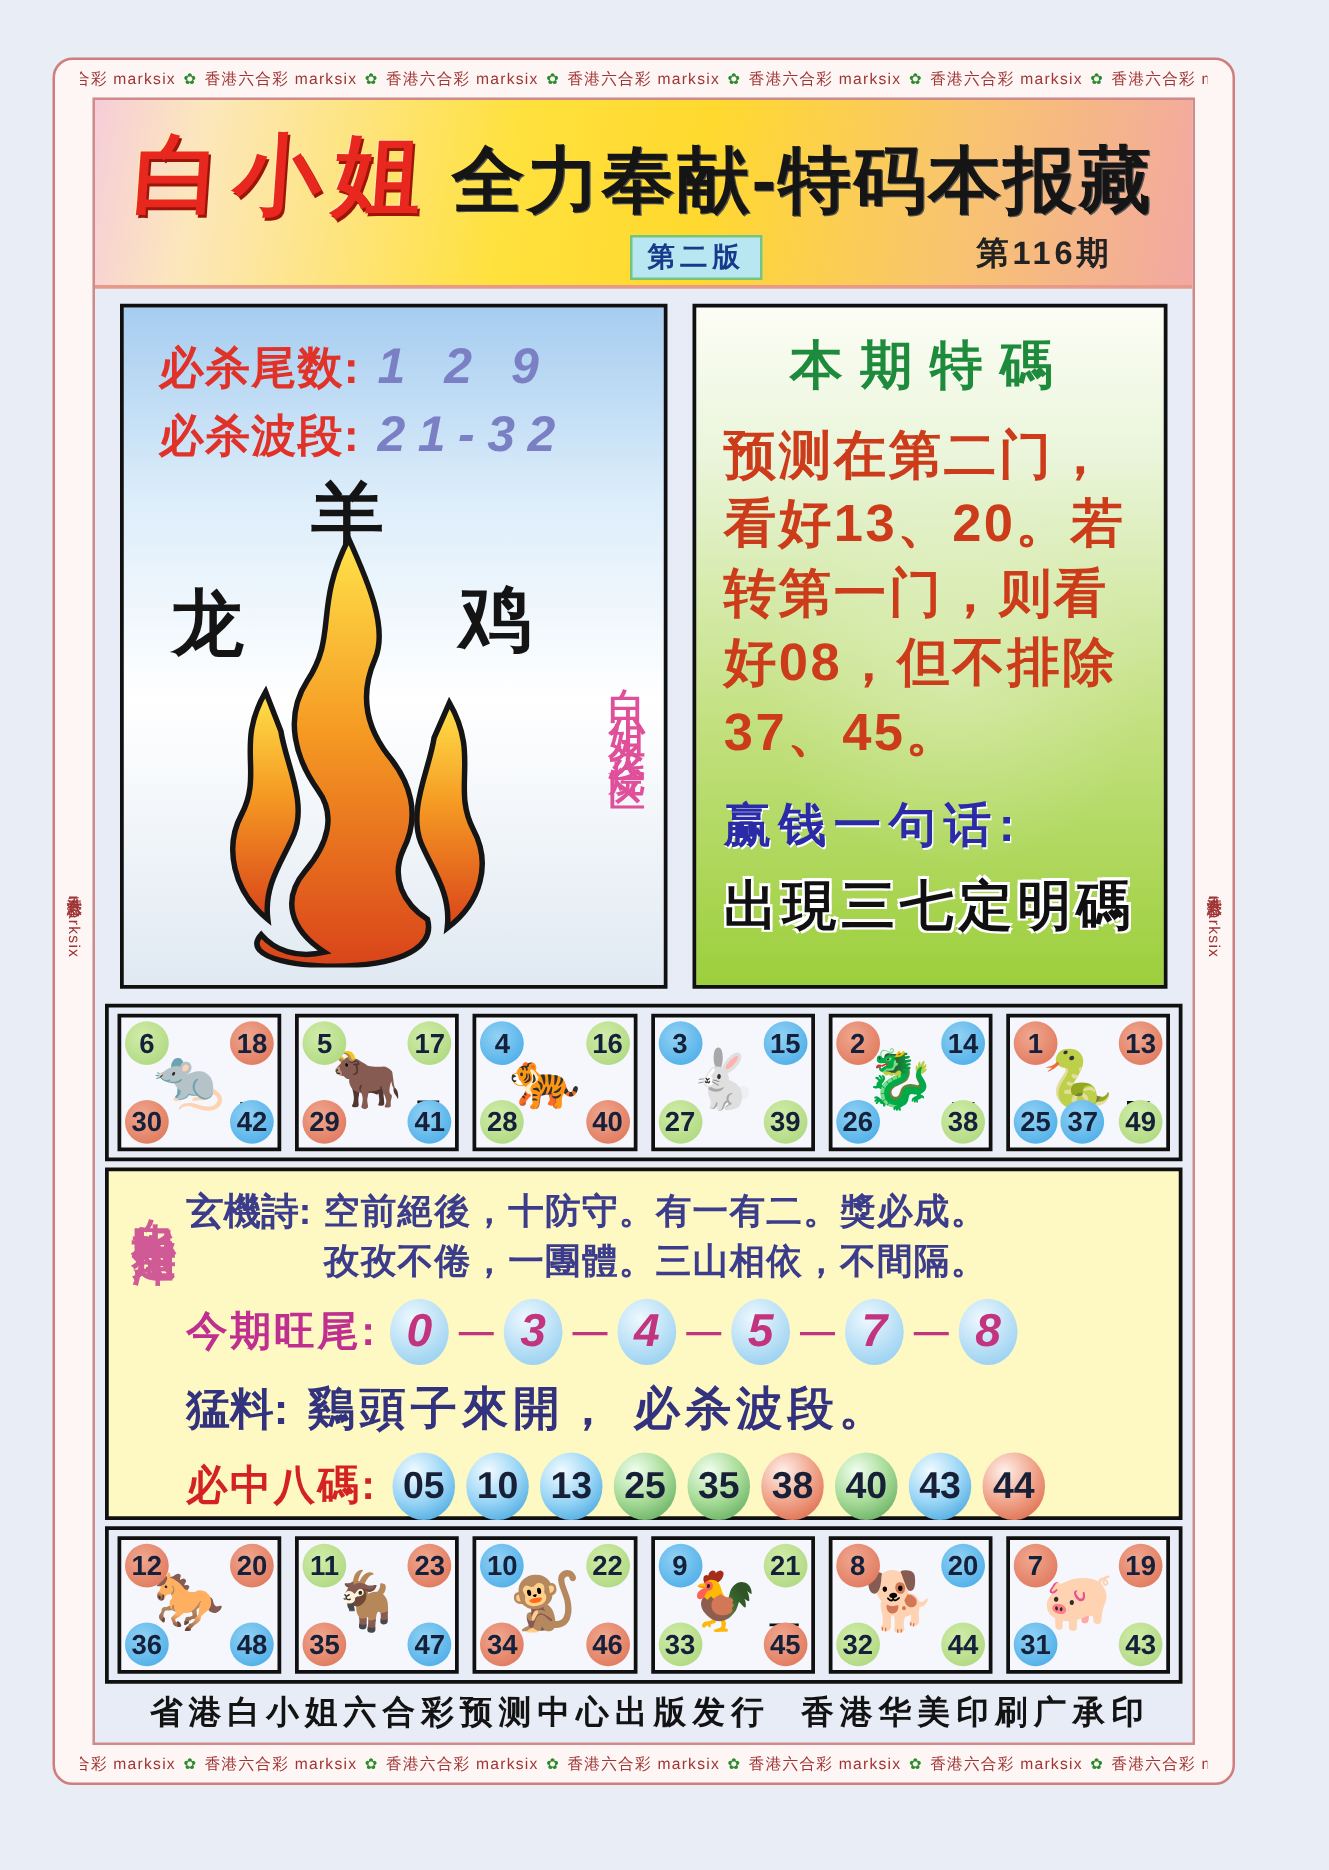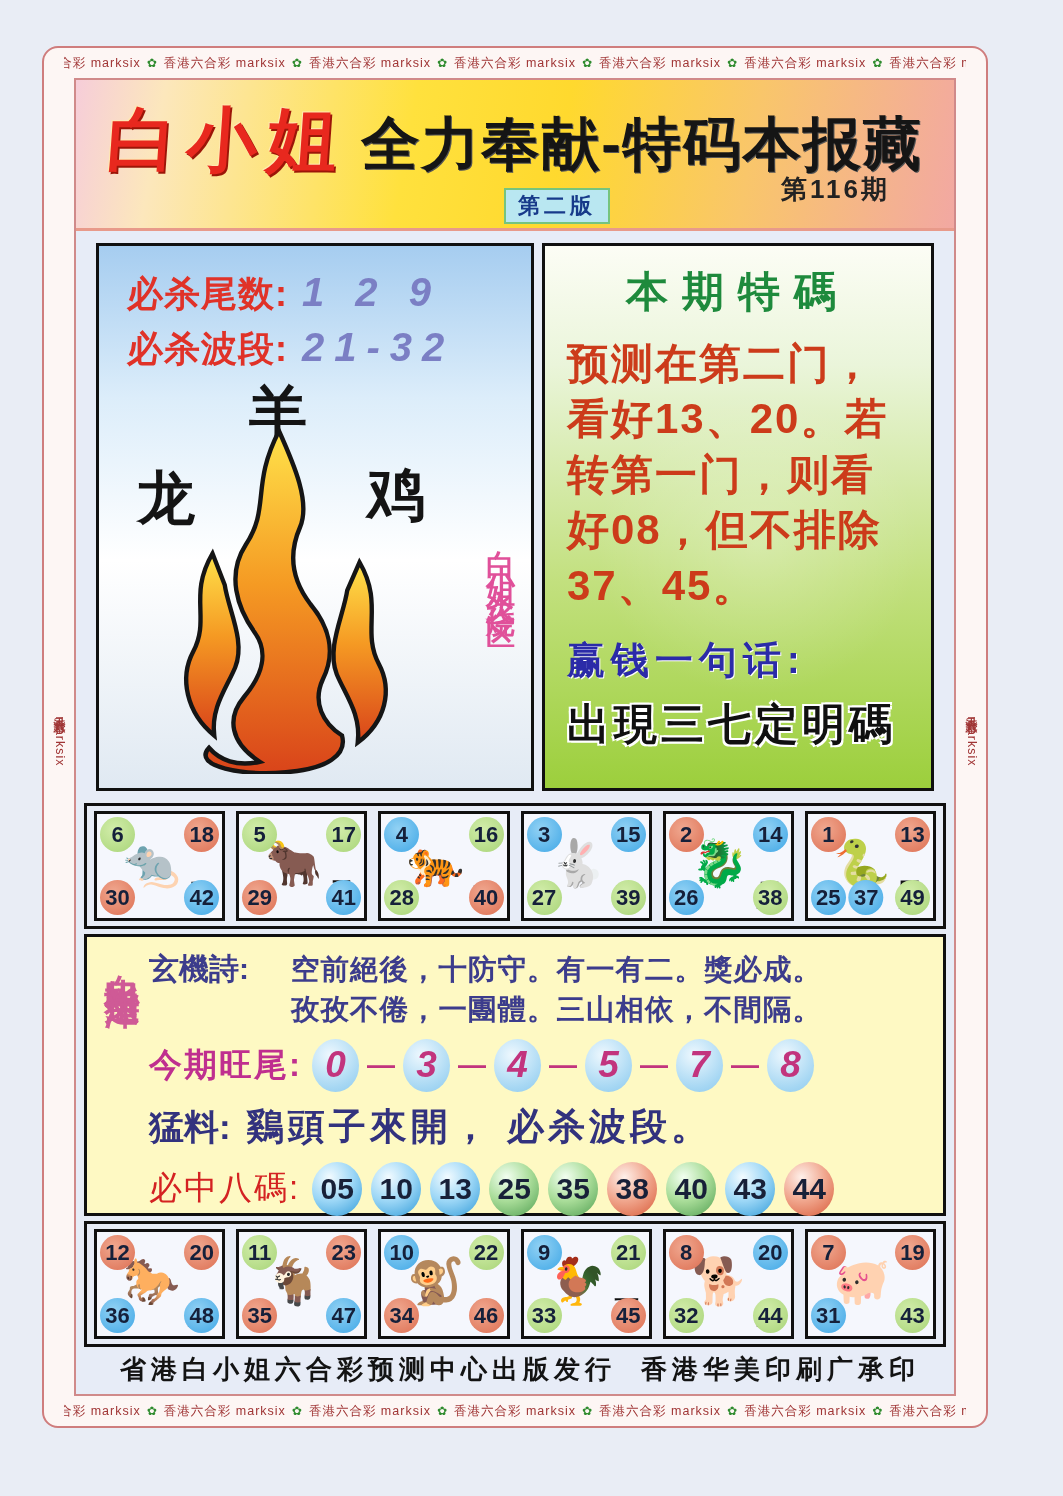--- a/index.html
+++ b/index.html
@@ -36,28 +36,28 @@
     background:linear-gradient(100deg,#f6cdd9 0%,#fce7bc 10%,#ffe13d 38%,#ffd92e 55%,#f9c66a 76%,#f2a8a2 100%);
     border-bottom:3px solid #e89a8a;
   }
   .title-line{display:flex;align-items:baseline;justify-content:center;gap:14px;padding-top:14px;}
   .brand{
     font-size:70px;font-weight:bold;color:#e8281e;letter-spacing:10px;
     text-shadow:2px 2px 0 #9c1508,-1px -1px 0 #ffe9b0;
     transform:skewX(-4deg);
   }
   .main-title{font-size:58px;font-weight:bold;color:#151515;letter-spacing:2px;text-shadow:1px 1px 0 #555;}
-  .issue{position:absolute;right:64px;top:92px;font-size:26px;font-weight:bold;color:#222;letter-spacing:3px;}
+  .issue{position:absolute;right:64px;top:105px;font-size:26px;font-weight:bold;color:#222;letter-spacing:3px;}
   .edition{
     position:absolute;bottom:4px;left:50%;transform:translateX(-50%);margin-left:42px;
     background:#b9e7f1;border:2px solid #76c47e;color:#173a8a;
     font-size:22px;font-weight:bold;padding:1px 12px;letter-spacing:4px;
   }
   
-  .boxes-row{display:flex;gap:8px;margin:12px 20px 0 20px;height:548px;flex:0 0 548px;}
+  .boxes-row{display:flex;gap:20px;margin:12px 20px 0 20px;height:548px;flex:0 0 548px;}
   .kill-box{
     flex:0 0 438px;border:3px solid #101010;box-sizing:border-box;position:relative;
     background:linear-gradient(#a6cdf0,#dcedfa 28%,#ffffff 58%,#e0e9f2 100%);
   }
   .kill-line{display:flex;align-items:baseline;padding-left:28px;margin-top:6px;}
   .kill-line:first-child{margin-top:24px;}
   .kill-label{color:#e03228;font-size:36px;font-weight:bold;letter-spacing:1px;}
   .kill-value{color:#7b7fc4;font-size:40px;font-weight:bold;font-style:italic;margin-left:14px;letter-spacing:10px;}
   .flame-zone{position:relative;height:400px;margin-top:4px;}
   .flame-zone svg{position:absolute;left:30px;top:46px;}
@@ -127,21 +127,21 @@
     width:47px;height:53px;border-radius:50%;
     background:radial-gradient(circle at 38% 30%,#eef8fe,#a6d7f3 70%,#8cc9ee);
     color:#c2347e;font-size:37px;font-weight:bold;font-style:italic;
     display:flex;align-items:center;justify-content:center;
   }
   .ww-item:not(:last-child)::after{content:"—";color:#c2347e;font-size:28px;font-weight:bold;margin:0 8px;}
   .menliao{display:flex;align-items:baseline;margin-top:10px;}
   .ml-label{color:#32327e;font-size:35px;font-weight:bold;white-space:nowrap;margin-right:16px;}
   .ml-text{color:#32327e;font-size:37px;font-weight:bold;letter-spacing:4px;}
   .bazhong{display:flex;align-items:center;margin-top:10px;}
-  .bz-label{color:#d42222;font-size:33px;font-weight:normal;letter-spacing:2px;white-space:nowrap;margin-right:12px;}
+  .bz-label{color:#d42222;font-size:33px;font-weight:bold;letter-spacing:2px;white-space:nowrap;margin-right:12px;}
   .bz-balls{display:flex;gap:9px;}
   .ball{
     width:50px;height:54px;border-radius:50%;
     display:flex;align-items:center;justify-content:center;
     font-size:30px;font-weight:bold;color:#182038;
   }
   .ball.c-blue{background:radial-gradient(circle at 35% 28%,#f2fbff,#9bd6f6 48%,#2f9ad8);}
   .ball.c-green{background:radial-gradient(circle at 35% 28%,#f2fff0,#a8dc98 48%,#4f9e50);}
   .ball.c-red{background:radial-gradient(circle at 35% 28%,#fff0ea,#f0a58c 48%,#d85a38);}
   
@@ -350,21 +350,21 @@
       </div>
 
     <div class="middle-box">
       <div class="rail">白小姐指点迷津</div>
       <div class="mid-main">
         <div class="poem">
           <span class="poem-label">玄機詩:</span>
           <span class="poem-lines">
 
           <span style="display:block;">空前絕後，十防守。有一有二。獎必成。</span>
-              <span style="display:block;margin-left:32px;">孜孜不倦，一團體。三山相依，不間隔。</span>
+              <span style="display:block;">孜孜不倦，一團體。三山相依，不間隔。</span>
             </span>
         </div>
         <div class="wangwei">
           <span class="ww-label">今期旺尾:</span>
           <span class="ww-nums">
 
               <span class="ww-item">
                 <span class="ww-num">0</span>
               </span>
 

